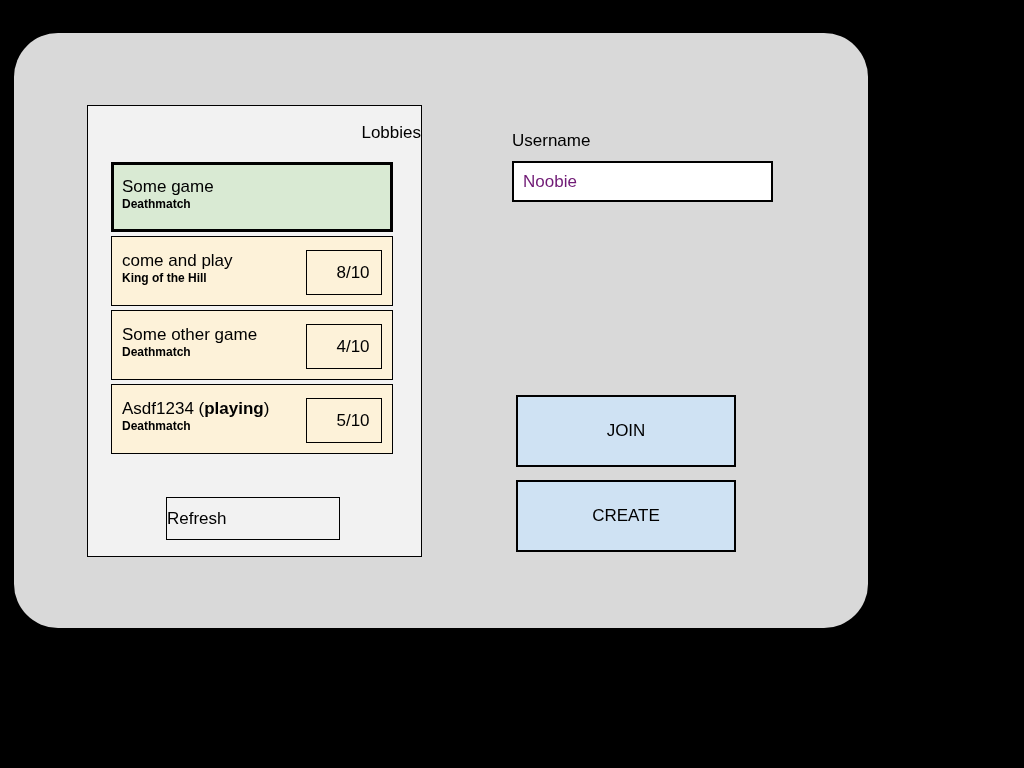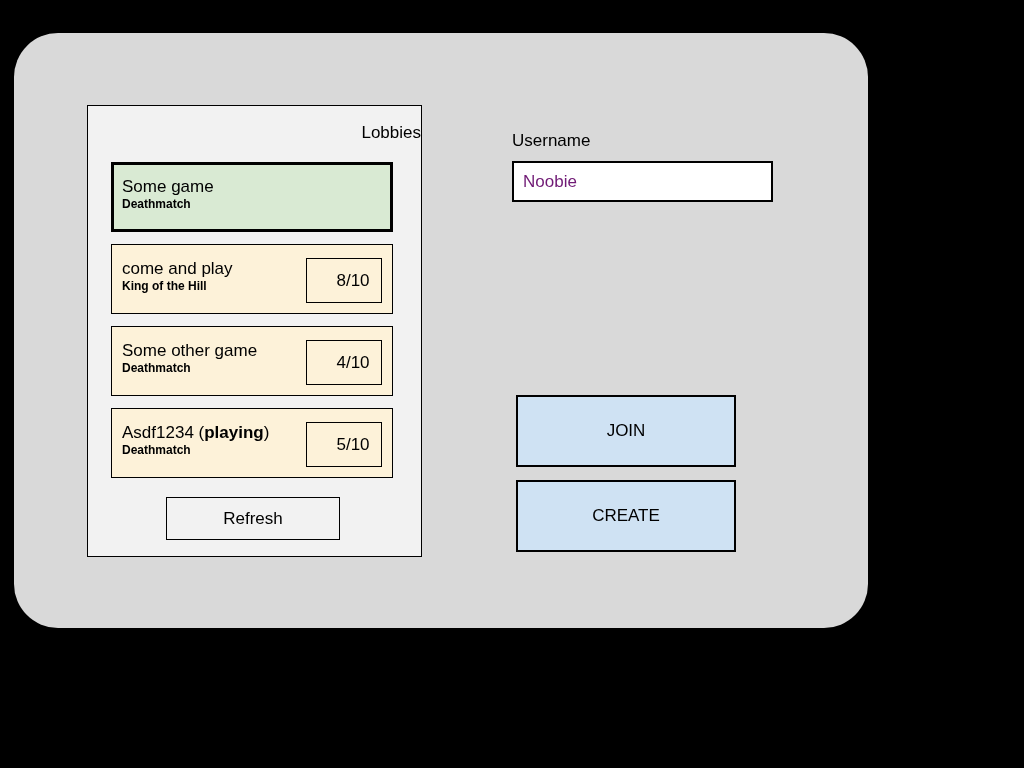--- a/index.html
+++ b/index.html
@@ -51,21 +51,21 @@
     position: absolute;
     left: 23px;
     top: 56px;
     width: 282px;
   }
 
   .lobby-row {
     position: relative;
     box-sizing: border-box;
     height: 70px;
-    margin-bottom: 12px;
+    margin-bottom: 4px;
     background: #fdf2d9;
     border: 1px solid #000000;
     cursor: pointer;
   }
   .lobby-row.selected {
     background: #d9ead3;
     border: 3px solid #000000;
   }
 
   .lobby-text {
@@ -114,21 +114,21 @@
     left: 78px;
     top: 391px;
     width: 174px;
     height: 43px;
     box-sizing: border-box;
     background: #f2f2f2;
     border: 1px solid #000000;
     font-size: 17px;
     font-family: "Liberation Sans", sans-serif;
     color: #000000;
-    text-align: center;
+    text-align: left;
     line-height: 41px;
     cursor: pointer;
     padding: 0;
   }
 
   
   #username-label {
     position: absolute;
     left: 498px;          
     top: 98px;            

